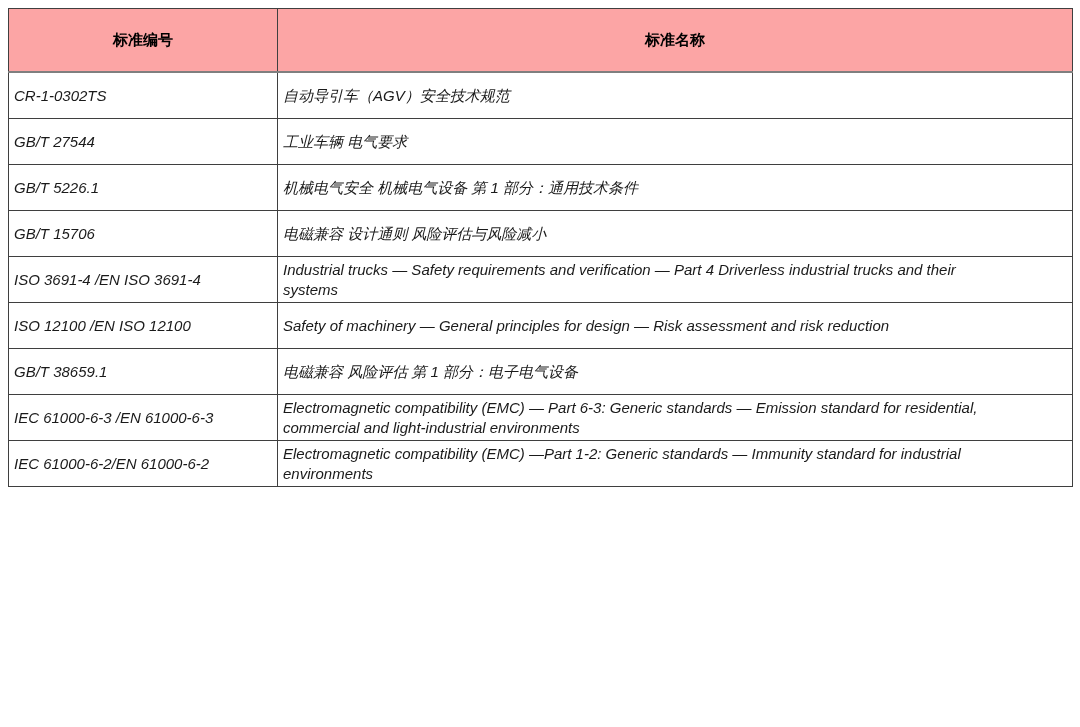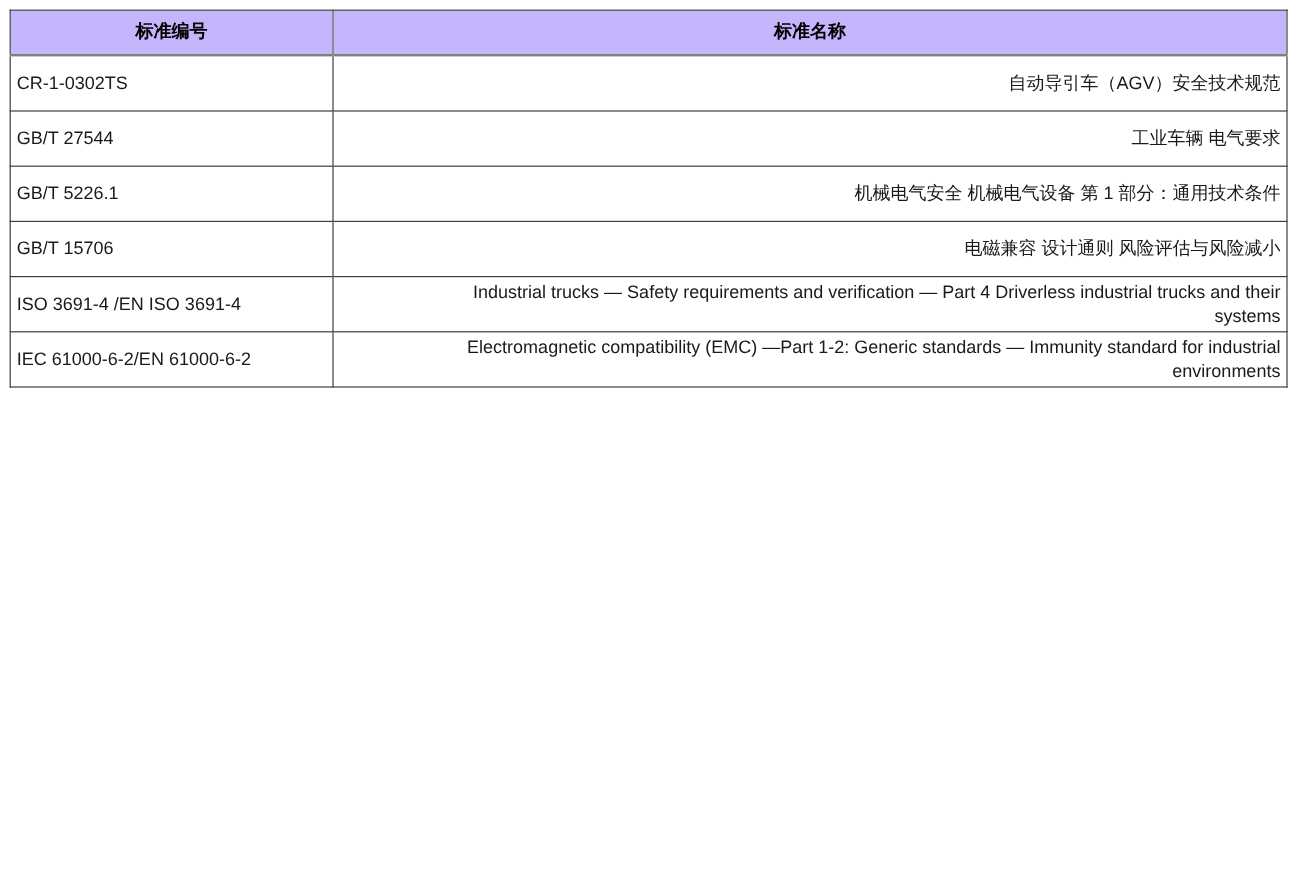--- a/index.html
+++ b/index.html
@@ -29,35 +29,36 @@
   table.standards th,
   table.standards td {
     border: 1px solid #3f3f3f;
     vertical-align: middle;
     font-size: 15px;
     line-height: 20px;
     overflow: hidden;
   }
   table.standards thead th {
     height: 28px;
-    background: #c4b5fd;
+    background: #fca5a5;
     color: #000000;
     font-weight: bold;
     text-align: center;
-    padding: 4px 4px;
+    padding: 17px 4px;
     border-bottom: 2px solid #7f7f7f;
   }
   table.standards tbody td {
     height: 43px;
     padding: 1px 5px;
     background: #ffffff;
+    font-style: italic;
   }
   td.code { text-align: left; }
   td.name {
-    text-align: right;
+    text-align: left;
     white-space: pre-line;
   }
 </style>
 </head>
 <body>
 
 <div class="page">
   <table class="standards">
     <colgroup>
       <col class="c-code">
@@ -85,20 +86,33 @@
       <tr>
         <td class="code">GB/T 15706</td>
         <td class="name">电磁兼容 设计通则 风险评估与风险减小</td>
       </tr>
       <tr>
         <td class="code">ISO 3691-4 /EN ISO 3691-4</td>
         <td class="name">Industrial trucks — Safety requirements and verification — Part 4 Driverless industrial trucks and their
 systems</td>
       </tr>
       <tr>
+        <td class="code">ISO 12100 /EN ISO 12100</td>
+        <td class="name">Safety of machinery — General principles for design — Risk assessment and risk reduction</td>
+      </tr>
+      <tr>
+        <td class="code">GB/T 38659.1</td>
+        <td class="name">电磁兼容 风险评估 第 1 部分：电子电气设备</td>
+      </tr>
+      <tr>
+        <td class="code">IEC 61000-6-3 /EN 61000-6-3</td>
+        <td class="name">Electromagnetic compatibility (EMC) — Part 6-3: Generic standards — Emission standard for residential,
+commercial and light-industrial environments</td>
+      </tr>
+      <tr>
         <td class="code">IEC 61000-6-2/EN 61000-6-2</td>
         <td class="name">Electromagnetic compatibility (EMC) —Part 1-2: Generic standards — Immunity standard for industrial
 environments</td>
       </tr>
 
     </tbody>
   </table>
 </div>
 
 </body></html>

